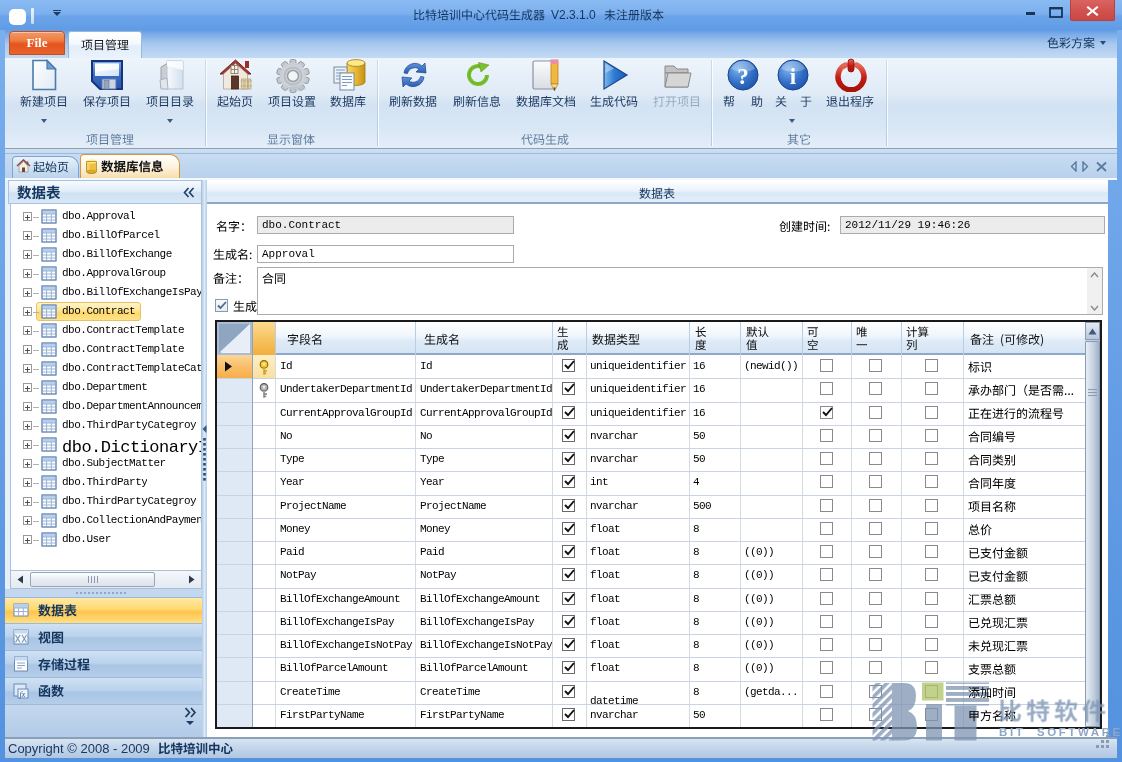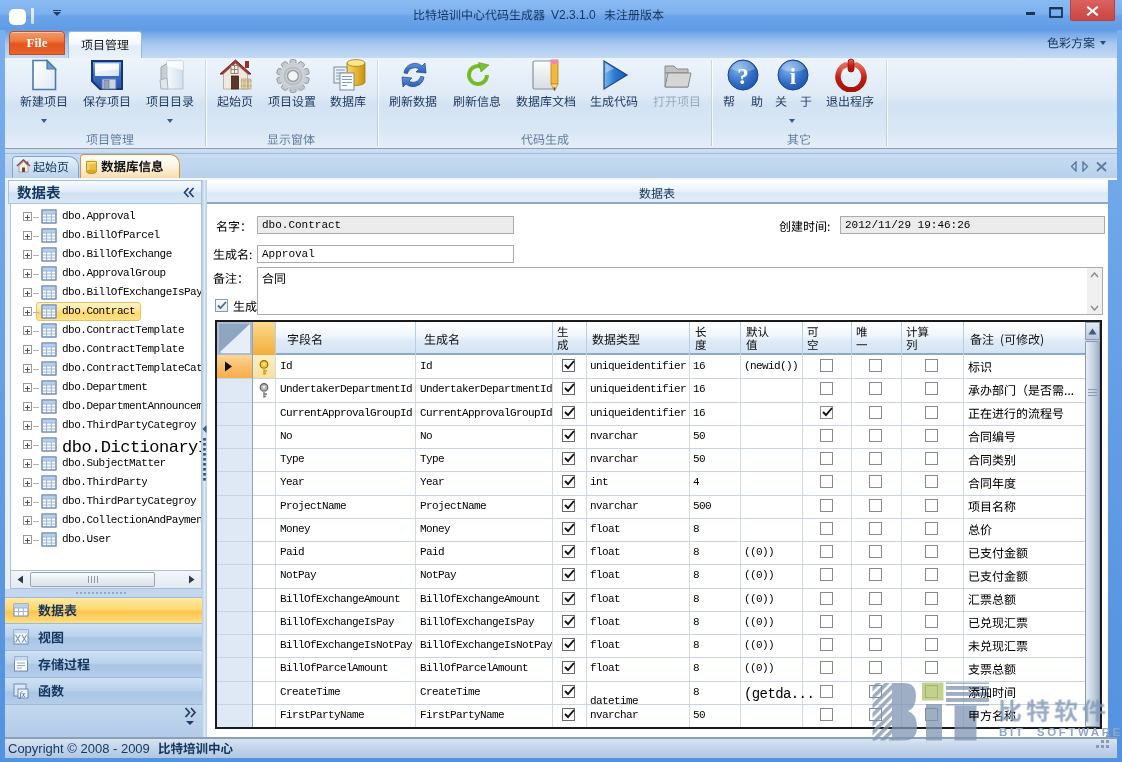--- a/index.html
+++ b/index.html
@@ -575,21 +575,21 @@
 <svg class="abs" style="left:564px;top:662.4px" width="11" height="10" viewBox="0 0 11 10">
     <path d="M1 5 L4 8 L10 1" fill="none" stroke="#111" stroke-width="1.9"></path>
   </svg>
 <div class="cb" style="left:820px;top:661.4px"></div>
 <div class="cb" style="left:869px;top:661.4px"></div>
 <div class="cb" style="left:925px;top:661.4px"></div>
 <div class="abs mono" style="left:280px;top:685.6px;font-size:11px;letter-spacing:-.6px;color:#000;white-space:nowrap">CreateTime</div>
 <div class="abs mono" style="left:420px;top:685.6px;font-size:11px;letter-spacing:-.6px;color:#000;white-space:nowrap">CreateTime</div>
 <div class="abs mono" style="left:590px;top:695px;font-size:11px;letter-spacing:-.6px;color:#000;white-space:nowrap">datetime</div>
 <div class="abs mono" style="left:693px;top:685.6px;font-size:11px;letter-spacing:-.6px;color:#000;white-space:nowrap">8</div>
-<div class="abs mono" style="left:744px;top:685.6px;font-size:14px;letter-spacing:-.6px;color:#000;white-space:nowrap">(getda...</div>
+<div class="abs mono" style="left:744px;top:685.6px;font-size:11px;letter-spacing:-.6px;color:#000;white-space:nowrap">(getda...</div>
 <div class="abs" style="left:562px;top:684.6px;width:13px;height:13px;border:1px solid #6a6a6a;background:#fff"></div>
 <svg class="abs" style="left:564px;top:685.6px" width="11" height="10" viewBox="0 0 11 10">
     <path d="M1 5 L4 8 L10 1" fill="none" stroke="#111" stroke-width="1.9"></path>
   </svg>
 <div class="cb" style="left:820px;top:684.6px"></div>
 <div class="cb" style="left:869px;top:684.6px"></div>
 <div class="cb" style="left:925px;top:684.6px"></div>
 <div class="abs mono" style="left:280px;top:708.9px;font-size:11px;letter-spacing:-.6px;color:#000;white-space:nowrap">FirstPartyName</div>
 <div class="abs mono" style="left:420px;top:708.9px;font-size:11px;letter-spacing:-.6px;color:#000;white-space:nowrap">FirstPartyName</div>
 <div class="abs mono" style="left:590px;top:708.9px;font-size:11px;letter-spacing:-.6px;color:#000;white-space:nowrap">nvarchar</div>

